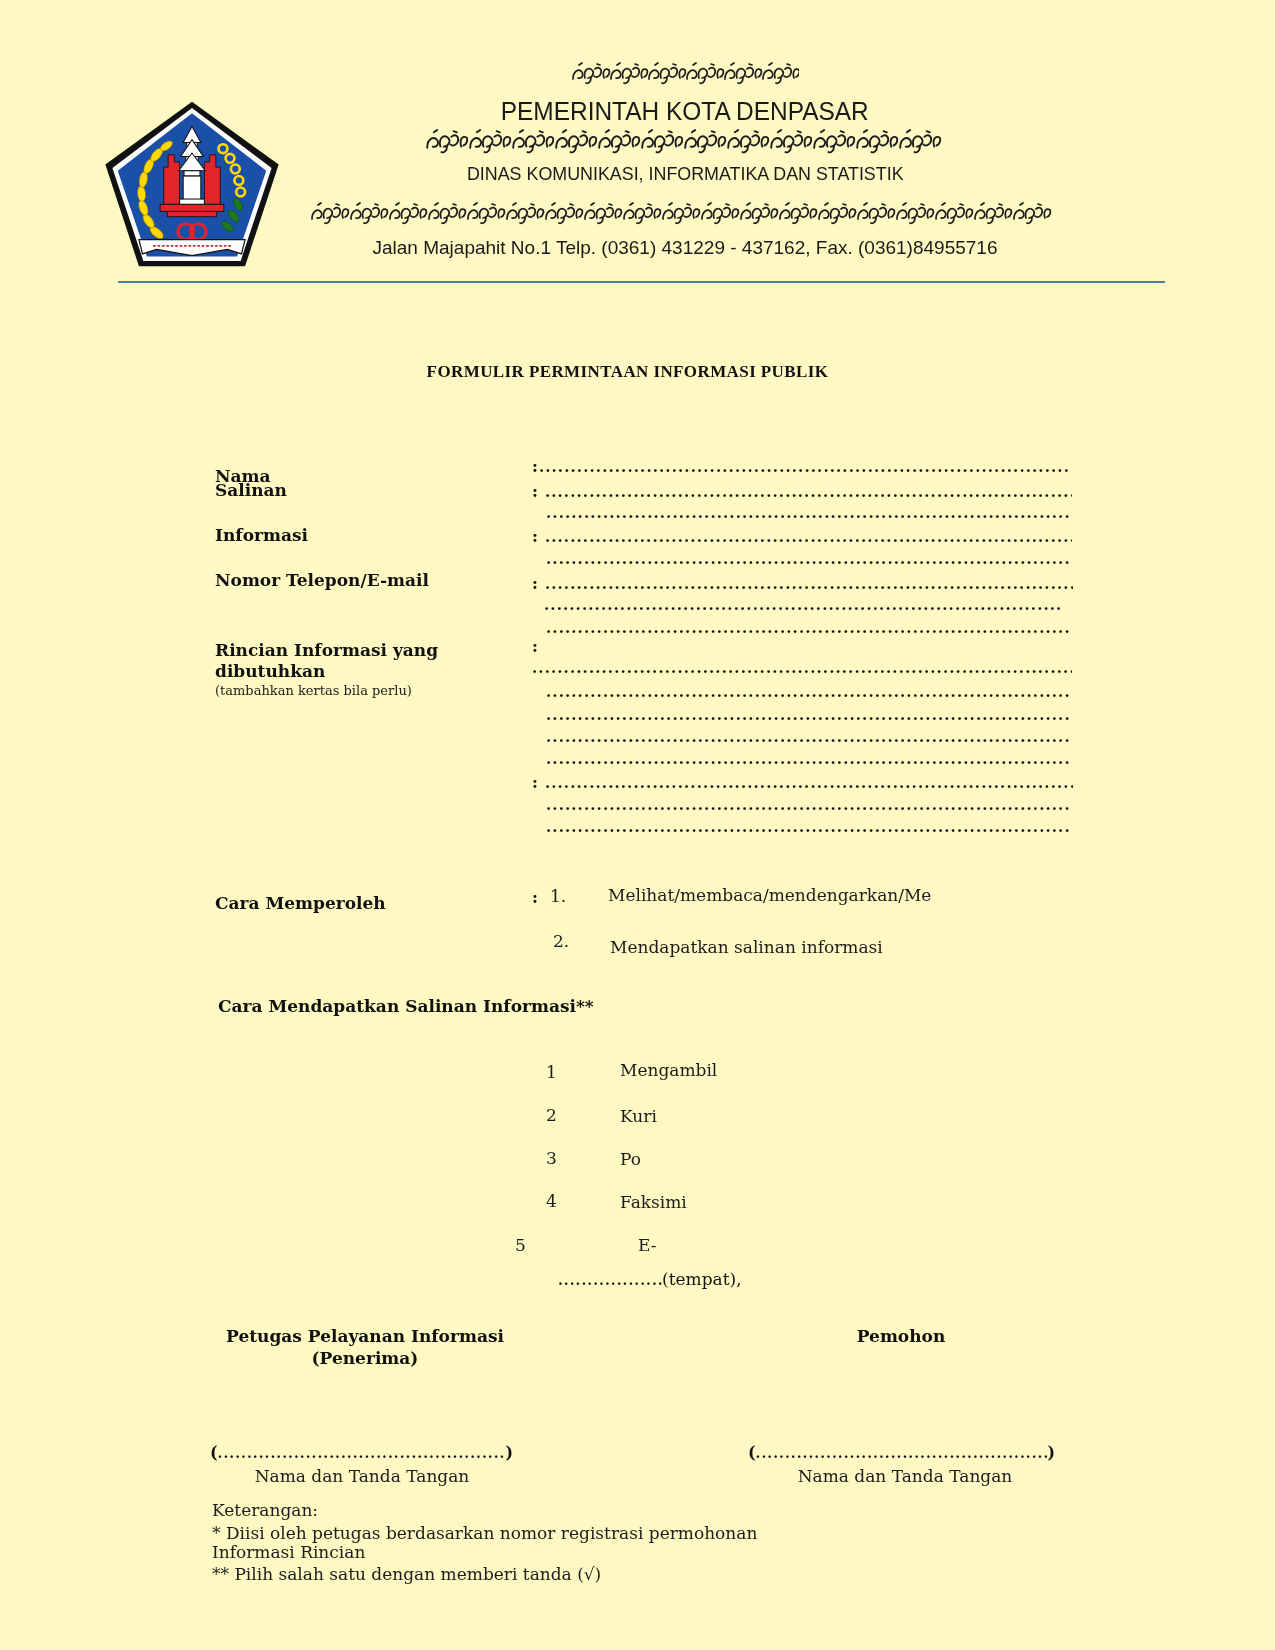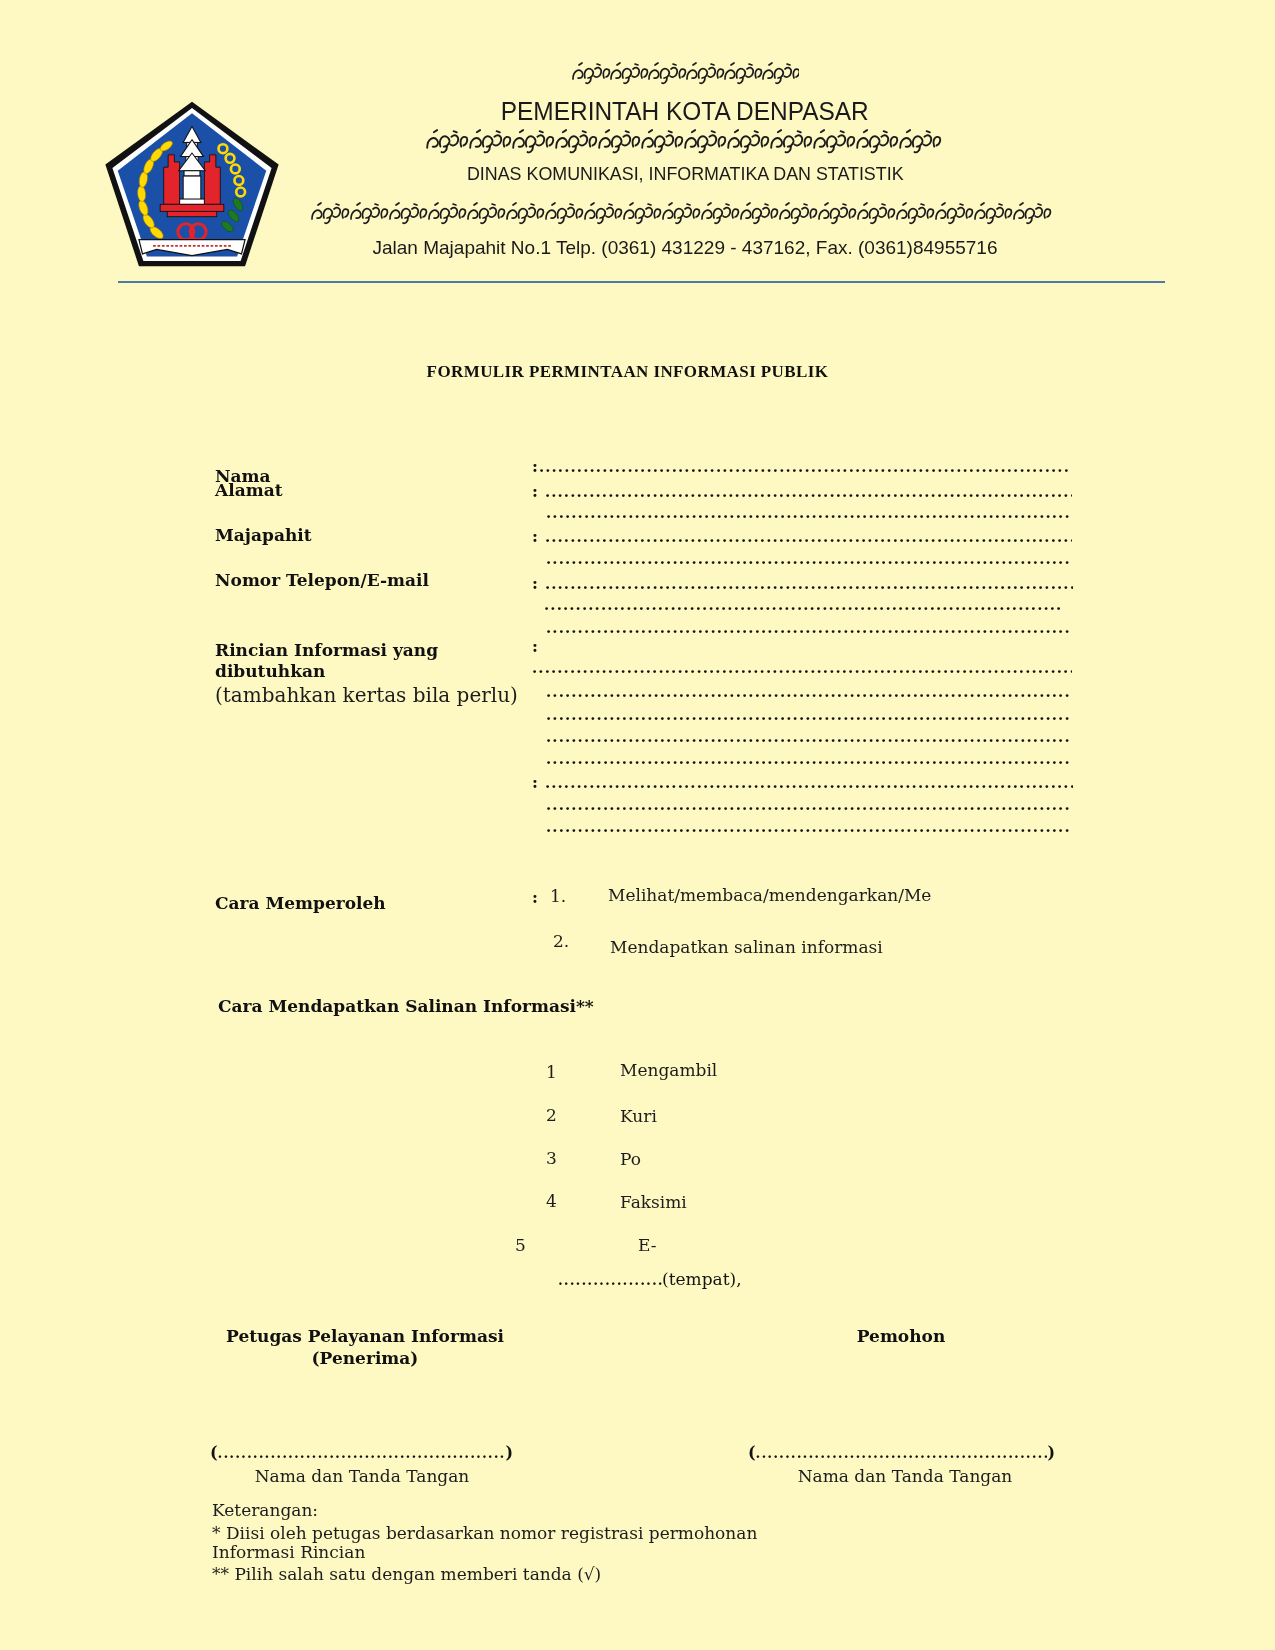--- a/index.html
+++ b/index.html
@@ -14,21 +14,21 @@
   .h-addr{font:19px "Liberation Sans",sans-serif;color:#1a1a1a;}
   .divider{position:absolute;left:118px;top:281px;width:1047px;height:2px;background:#4f7aa8;}
 
   
   .title{position:absolute;left:0;top:362px;width:1255px;text-align:center;
          font:bold 17px "Liberation Serif",serif;letter-spacing:.4px;color:#111;}
 
   
   .lbl{position:absolute;font:bold 17px "DejaVu Serif",serif;color:#111;white-space:nowrap;}
   .txt{position:absolute;font:17px "DejaVu Serif",serif;color:#1c1c1c;white-space:nowrap;}
-  .small-note{font-size:20px;}
+  .small-note{font-size:13px;}
 
   
   .dotrow{position:absolute;height:18px;overflow:hidden;white-space:nowrap;
           font:bold 15px "DejaVu Serif",serif;letter-spacing:1.1px;color:#111;line-height:17px;}
   .dotrow .c{display:inline-block;letter-spacing:0;font-size:16px;margin-right:7px;}
   .dotrow.tight .c{margin-right:1px;}
   .colon-alone{position:absolute;font:bold 16px "DejaVu Serif",serif;color:#111;}
 
   
   .sigline{position:absolute;display:flex;height:20px;font:bold 16px "DejaVu Serif",serif;color:#111;}
@@ -175,22 +175,22 @@
     <use href="#bs-unit" x="702" y="1"></use>
   </svg>
 
   <div class="h-center h-addr" style="top:237px;">Jalan Majapahit No.1 Telp. (0361) 431229 - 437162, Fax. (0361)84955716</div>
 
   <div class="divider"></div>
 
   <div class="title">FORMULIR PERMINTAAN INFORMASI PUBLIK</div>
 
   <div class="lbl" style="left:215px;top:455px;margin-top:11px;">Nama</div>
-  <div class="lbl" style="left:215px;top:480px;">Alamat</div>
-  <div class="lbl" style="left:215px;top:525px;">Majapahit</div>
+  <div class="lbl" style="left:215px;top:480px;">Salinan</div>
+  <div class="lbl" style="left:215px;top:525px;">Informasi</div>
   <div class="lbl" style="left:215px;top:570px;">Nomor Telepon/E-mail</div>
   <div class="lbl" style="left:215px;top:640px;">Rincian Informasi yang</div>
   <div class="lbl" style="left:215px;top:661px;">dibutuhkan</div>
   <div class="txt small-note" style="left:215px;top:683px;">(tambahkan kertas bila perlu)</div>
 
   <div class="dotrow tight" style="left:532px;top:458px;width:538px;">
     <span class="c">:</span><span>..................................................................................................................................</span></div>
   <div class="dotrow" style="left:532px;top:483px;width:540px;">
     <span class="c">:</span><span>..................................................................................................................................</span></div>
   <div class="dotrow" style="left:546px;top:505px;width:524px;">

